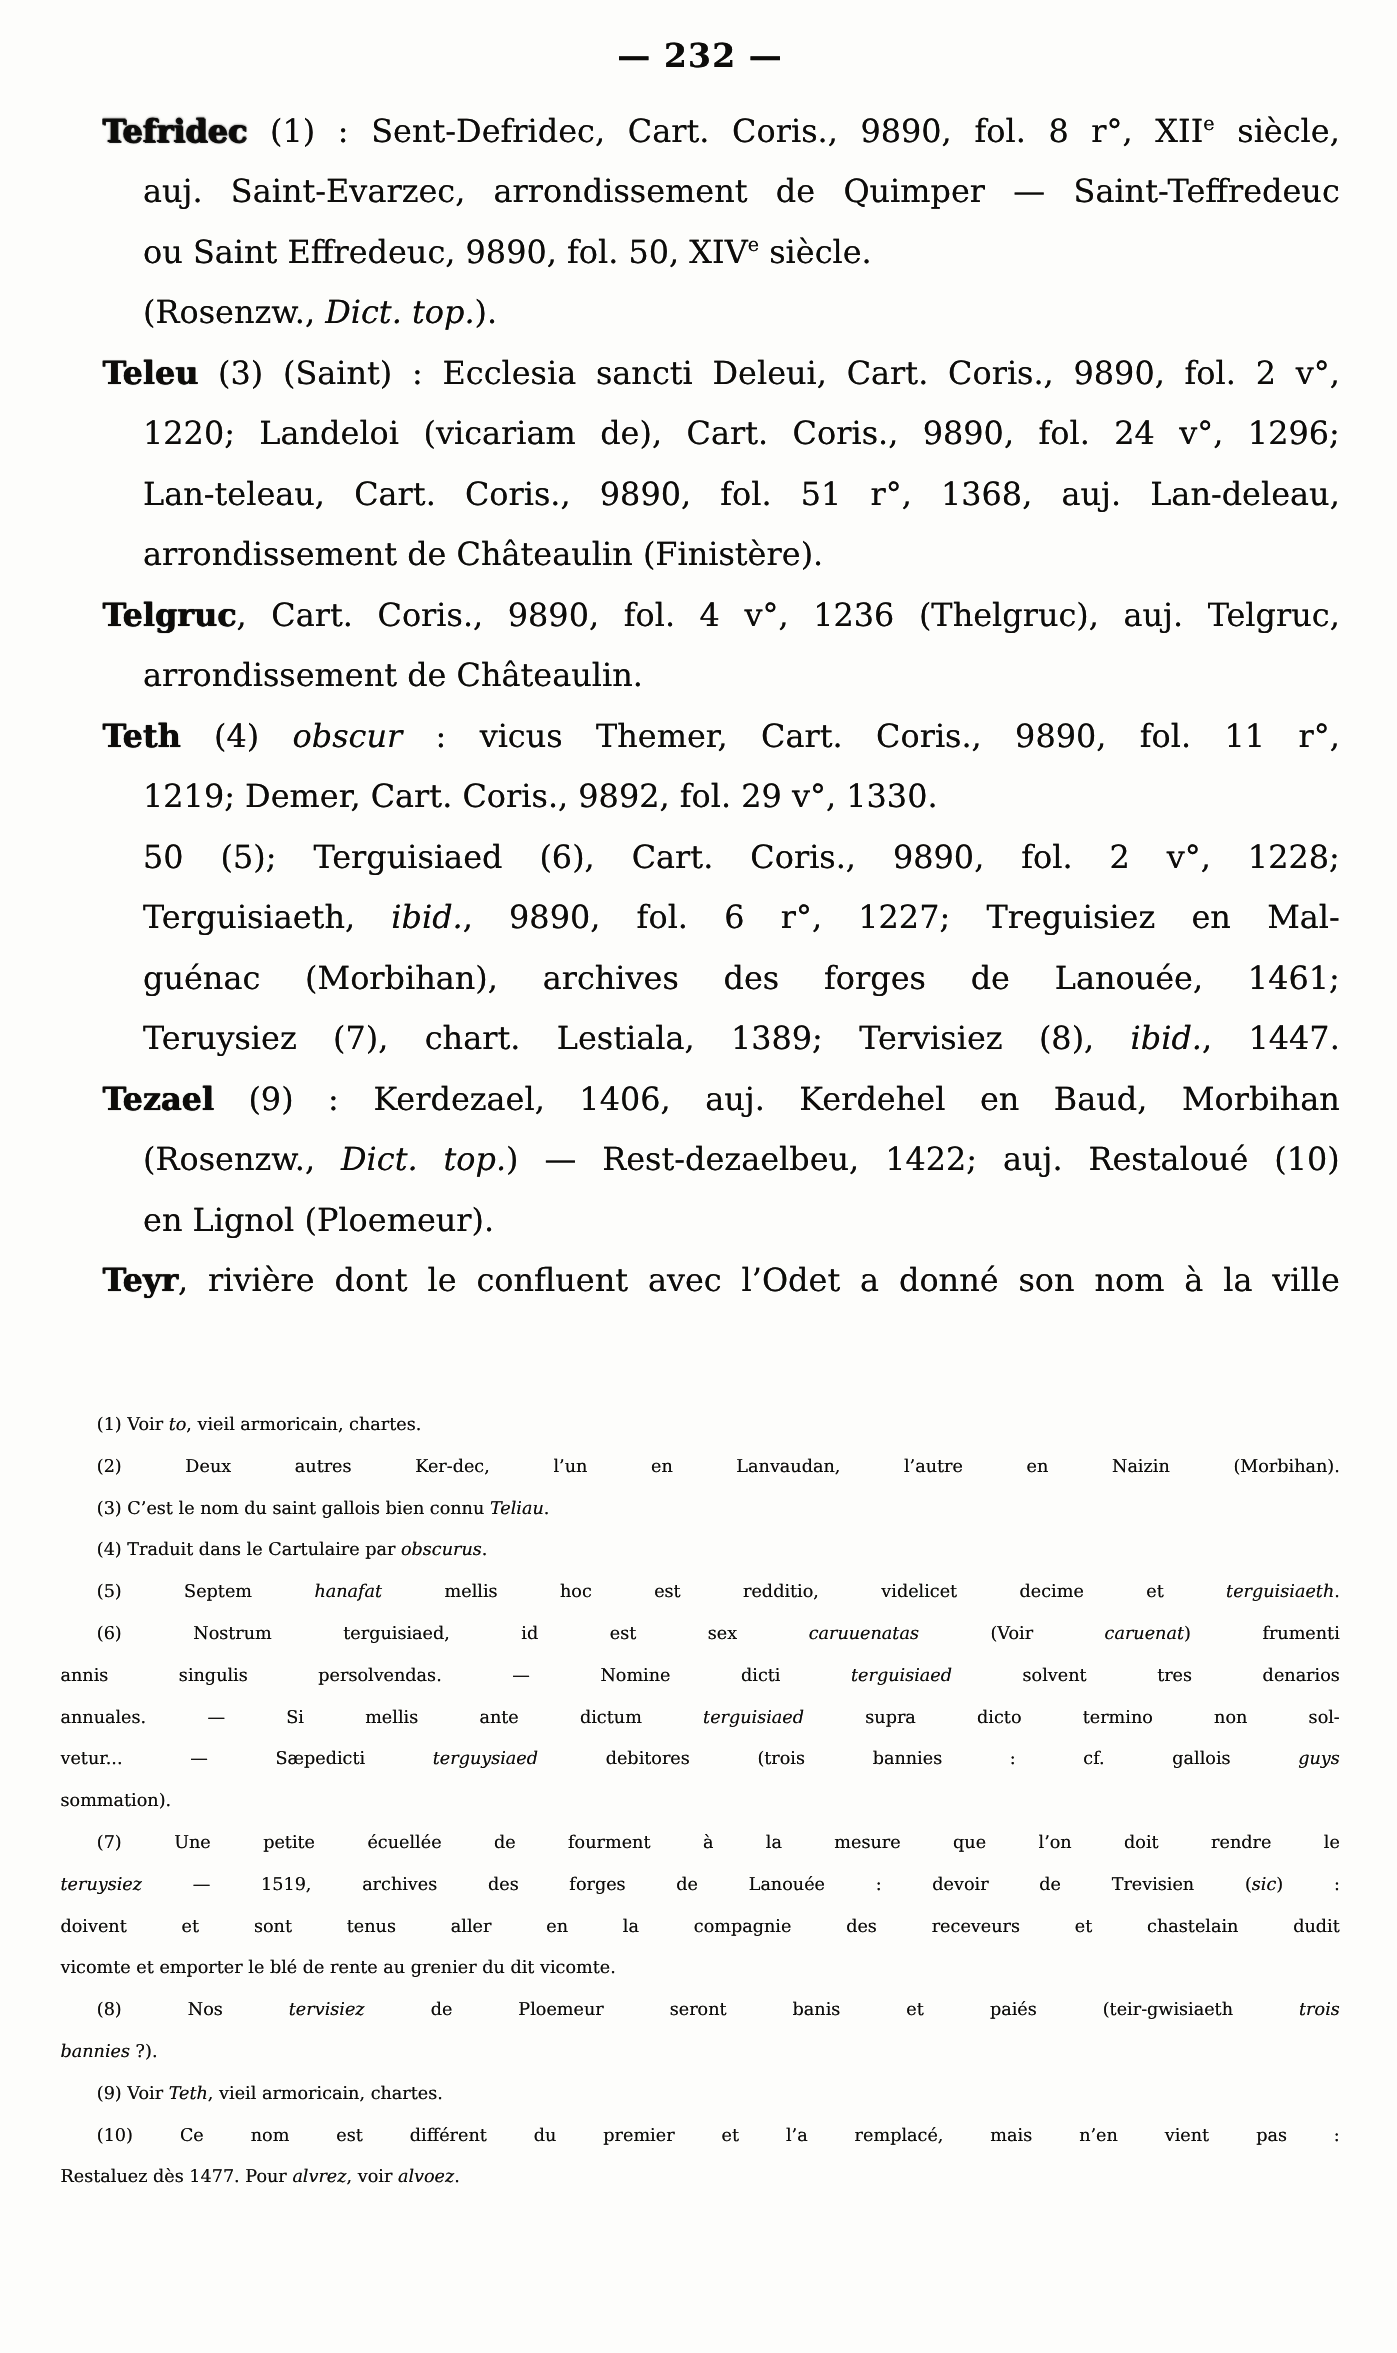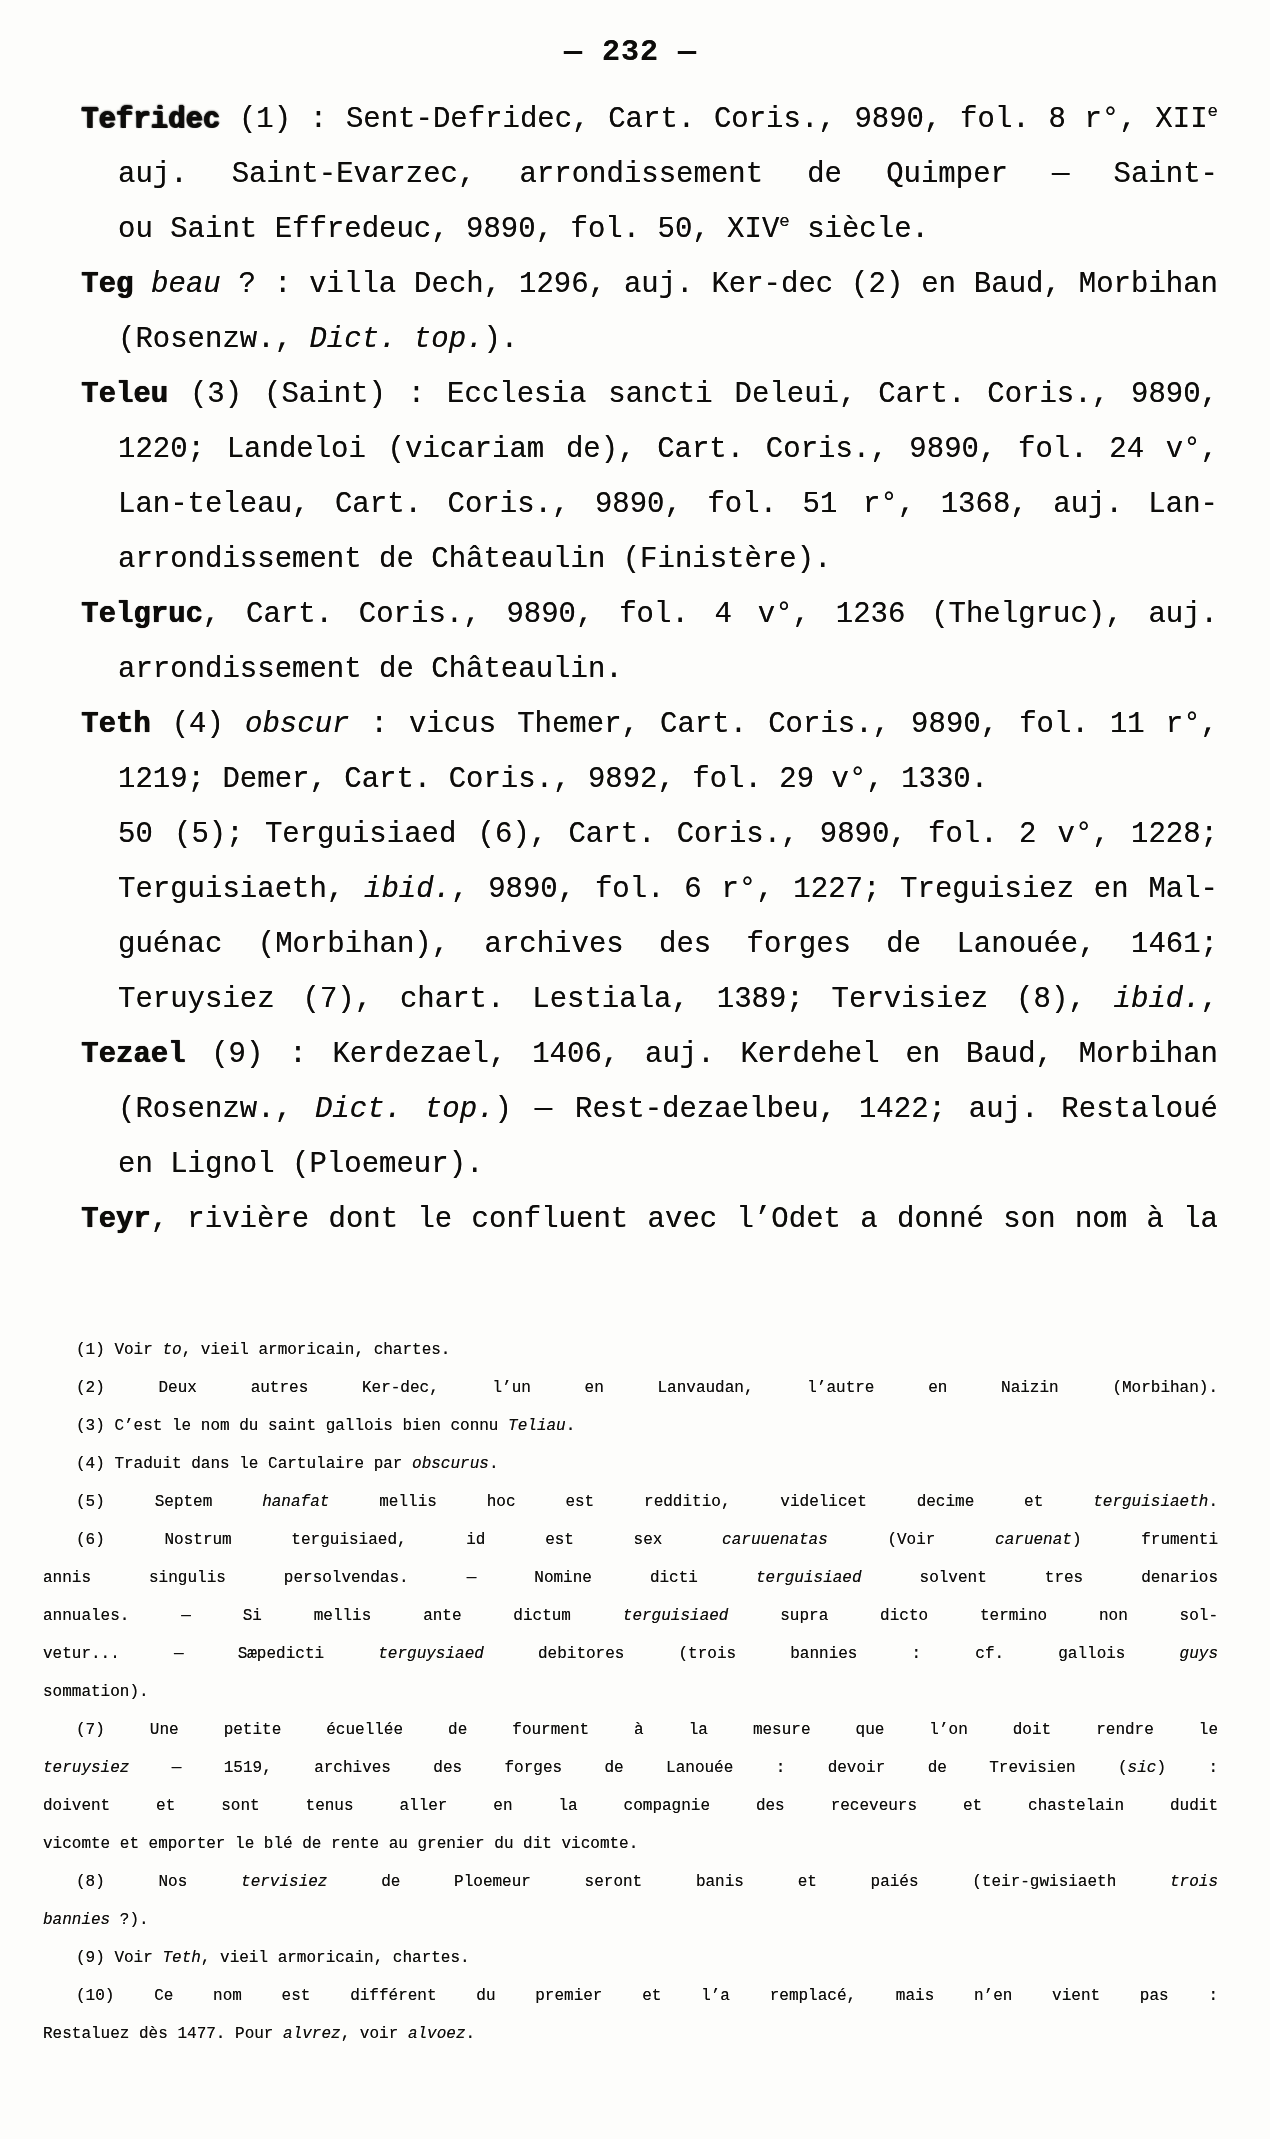--- a/index.html
+++ b/index.html
@@ -8,22 +8,21 @@
     height: 2139px;
     background: #fdfdfb;
     color: #0d0c0a;
     font-family: "DejaVu Serif", serif;
     overflow: hidden;
   }
   .page {
     box-sizing: border-box;
     width: 1270px;
     height: 1714px;
-    padding: 30px 52px 0 43px;
-    font-family: Liberation Mono, monospace;
+    padding: 30px 52px 0 55px;
   }
   
   .header {
     text-align: center;
     font-size: 30px;
     font-weight: 700;
     line-height: 44px;
     letter-spacing: 1px;
     text-shadow: 0 0 0.5px rgba(0,0,0,.75);
   }
@@ -86,21 +85,20 @@
 <div class="page">
   <div class="header">— 232 —</div>
 
   <div class="entries">
       <div class="entry">
         <div class="line first"><span class="r-b">Tefridec</span><span class="r-n"> (1) : Sent-Defridec, Cart. Coris., 9890, fol. 8 r°, XII</span><span class="r-sup">e</span><span class="r-n"> siècle,</span></div>
         <div class="line"><span class="r-n">auj. Saint-Evarzec, arrondissement de Quimper — Saint-Teffredeuc</span></div>
         <div class="line last"><span class="r-n">ou Saint Effredeuc, 9890, fol. 50, XIV</span><span class="r-sup">e</span><span class="r-n"> siècle.</span></div>
       </div>
       <div class="entry">
-        <div class="line first"><span class="r-b">Teg</span><span class="r-n"> </span><span class="r-i">beau</span><span class="r-n"> ? : villa Dech, 1296, auj. Ker-dec (2) en Baud, Morbihan</span></div>
         <div class="line last"><span class="r-n">(Rosenzw., </span><span class="r-i">Dict. top.</span><span class="r-n">).</span></div>
       </div>
       <div class="entry">
         <div class="line first"><span class="r-b">Teleu</span><span class="r-n"> (3) (Saint) : Ecclesia sancti Deleui, Cart. Coris., 9890, fol. 2 v°,</span></div>
         <div class="line"><span class="r-n">1220; Landeloi (vicariam de), Cart. Coris., 9890, fol. 24 v°, 1296;</span></div>
         <div class="line"><span class="r-n">Lan-teleau, Cart. Coris., 9890, fol. 51 r°, 1368, auj. Lan-deleau,</span></div>
         <div class="line last"><span class="r-n">arrondissement de Châteaulin (Finistère).</span></div>
       </div>
       <div class="entry">
         <div class="line first"><span class="r-b">Telgruc</span><span class="r-n">, Cart. Coris., 9890, fol. 4 v°, 1236 (Thelgruc), auj. Telgruc,</span></div>

